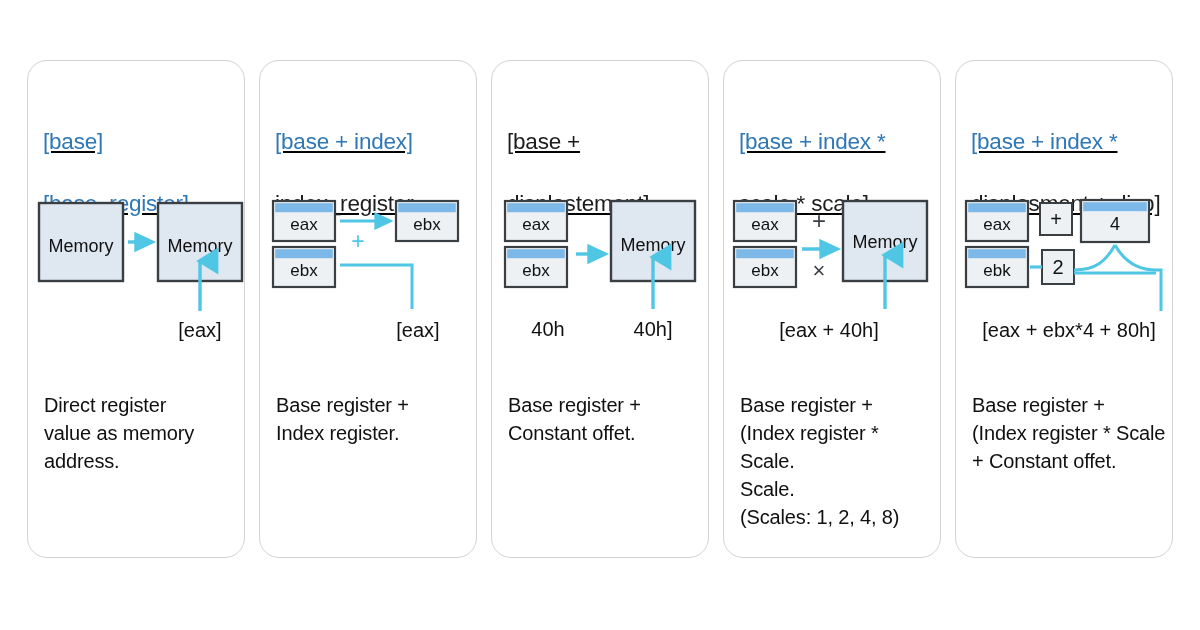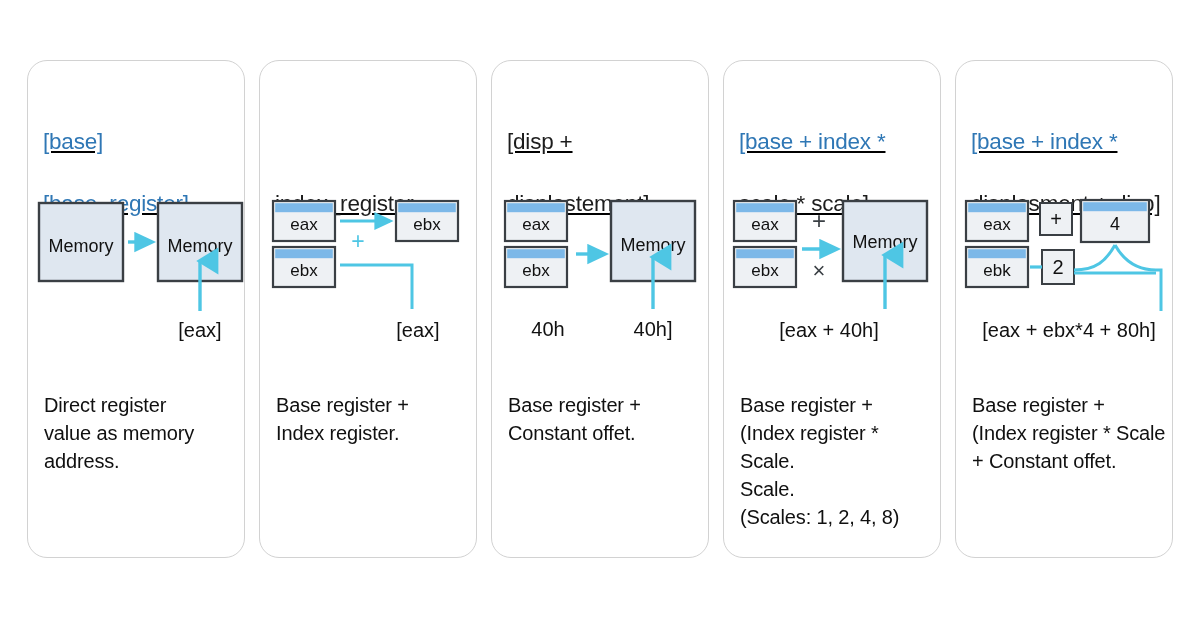--- a/index.html
+++ b/index.html
@@ -115,21 +115,21 @@
         </svg>
       </div>
 
       <div class="card-desc">Direct register
 value as memory
 address.</div>
     </div>
 
     <div class="card">
       <div class="card-title">
-        <br>
+        <span class="t-blue">[base + index]</span><br>
         <span class="t-black">index_register</span>
       </div>
 
       <div class="diagram">
         <svg width="222" height="190" viewBox="0 0 222 190" xmlns="http://www.w3.org/2000/svg">
           <defs>
             <marker id="ah2" markerWidth="7" markerHeight="7" refX="5.2" refY="3" orient="auto">
               <path d="M0,0 L6.4,3 L0,6 z" fill="#4ec6e4"></path>
             </marker>
           </defs>
@@ -160,21 +160,21 @@
           <text x="158" y="146" font-family="Liberation Sans, sans-serif" font-size="20" fill="#111" text-anchor="middle">[eax]</text>
         </svg>
       </div>
 
       <div class="card-desc">Base register +
 Index register.</div>
     </div>
 
     <div class="card">
       <div class="card-title">
-        <span class="t-black">[disp +</span><br>
+        <span class="t-black">[base +</span><br>
         <span class="t-black">displastement]</span>
       </div>
 
       <div class="diagram">
         <svg width="222" height="190" viewBox="0 0 222 190" xmlns="http://www.w3.org/2000/svg">
           <defs>
             <marker id="ah3" markerWidth="7" markerHeight="7" refX="5.2" refY="3" orient="auto">
               <path d="M0,0 L6.4,3 L0,6 z" fill="#4ec6e4"></path>
             </marker>
             <marker id="ahu3" markerWidth="9" markerHeight="9" refX="4" refY="1.1" orient="auto">

